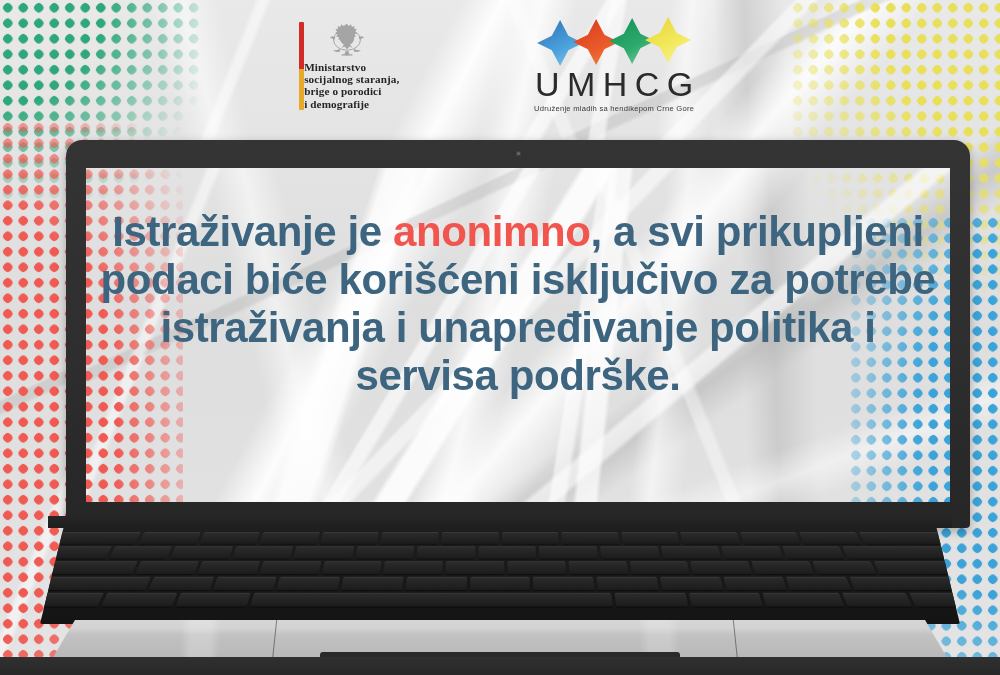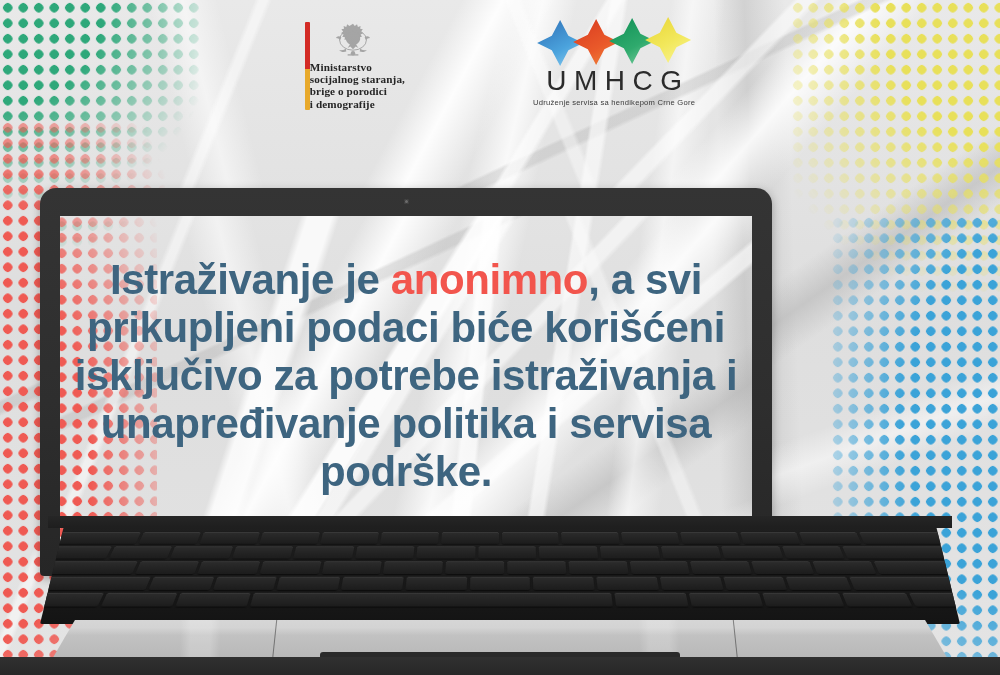--- a/index.html
+++ b/index.html
@@ -146,21 +146,21 @@
     margin-left: -10px;
     clip-path: polygon(50% 0%, 68% 34%, 100% 50%, 68% 66%, 50% 100%, 32% 66%, 0% 50%, 32% 34%);
   }
   .diamond:first-child { margin-left: 0; }
   .d1 { background: linear-gradient(150deg, #2f6fb5 0%, #4ba3dd 60%, #8ecdf0 100%); }
   .d2 { background: linear-gradient(150deg, #d83a20 0%, #ea5a2a 60%, #f08a3c 100%); transform: translateY(-1px); }
   .d3 { background: linear-gradient(150deg, #0f8f55 0%, #2faa6d 60%, #7fd0a2 100%); transform: translateY(-2px); }
   .d4 { background: linear-gradient(150deg, #e8d434 0%, #f2e85c 55%, #faf59a 100%); transform: translateY(-3px); }
   .umhcg-word {
     font-family: "Liberation Sans", sans-serif;
-    font-size: 28px;
+    font-size: 34px;
     letter-spacing: 7.5px;
     color: #2b2b2b;
     line-height: 1;
     text-indent: 7.5px;
   }
   .umhcg-sub {
     font-family: "Liberation Sans", sans-serif;
     font-size: 7.6px;
     letter-spacing: .25px;
     color: #3a3a3a;
@@ -170,28 +170,27 @@
   
   .laptop {
     position: absolute;
     left: 0; right: 0;
     top: 140px;
     bottom: 0;
     z-index: 4;
   }
   .lid {
     position: absolute;
-    left: 40px;
+    left: 66px;
     top: 0;
-    width: 732px;
+    width: 904px;
     height: 388px;
     background: linear-gradient(180deg, #343434 0%, #2e2e2e 55%, #262626 100%);
     border-radius: 16px 16px 4px 4px;
     box-shadow: 0 3px 10px rgba(0,0,0,.28);
-    margin-top: 48px;
   }
   .webcam {
     position: absolute;
     left: 50%;
     top: 11px;
     width: 5px; height: 5px;
     margin-left: -2.5px;
     border-radius: 50%;
     background: #6d6d6d;
     box-shadow: inset 0 0 0 1px #3a3a3a;
@@ -373,21 +372,21 @@
     </div>
 
     <div class="umhcg">
       <div class="umhcg-diamonds">
         <span class="diamond d1"></span>
         <span class="diamond d2"></span>
         <span class="diamond d3"></span>
         <span class="diamond d4"></span>
       </div>
       <div class="umhcg-word">UMHCG</div>
-      <div class="umhcg-sub">Udruženje servisa sa hendikepom Crne Gore</div>
+      <div class="umhcg-sub">Udruženje mladih sa hendikepom Crne Gore</div>
     </div>
 
   </div>
 
   <div class="laptop">
 
     <div class="lid">
       <div class="webcam"></div>
 
       <div class="screen">

